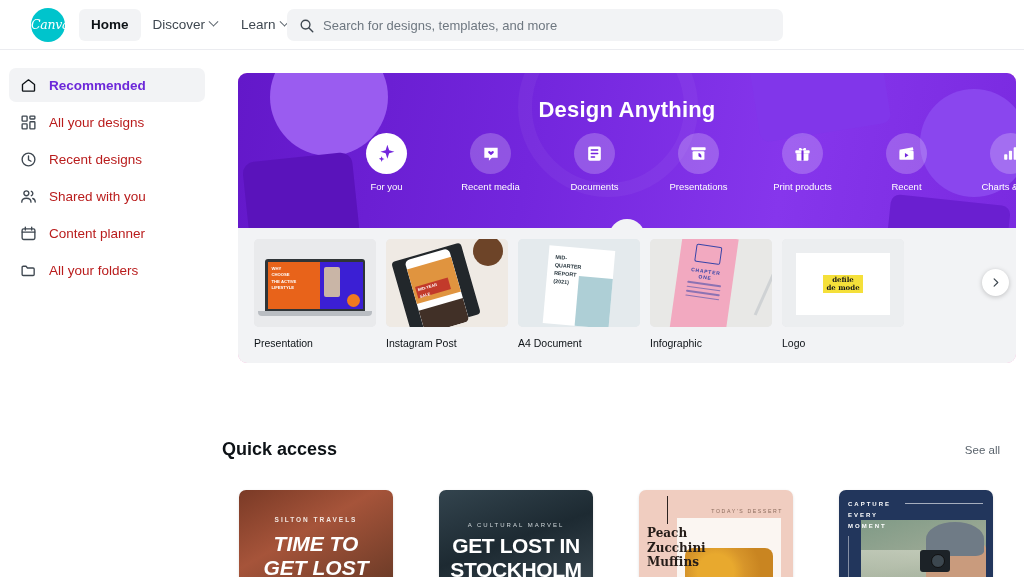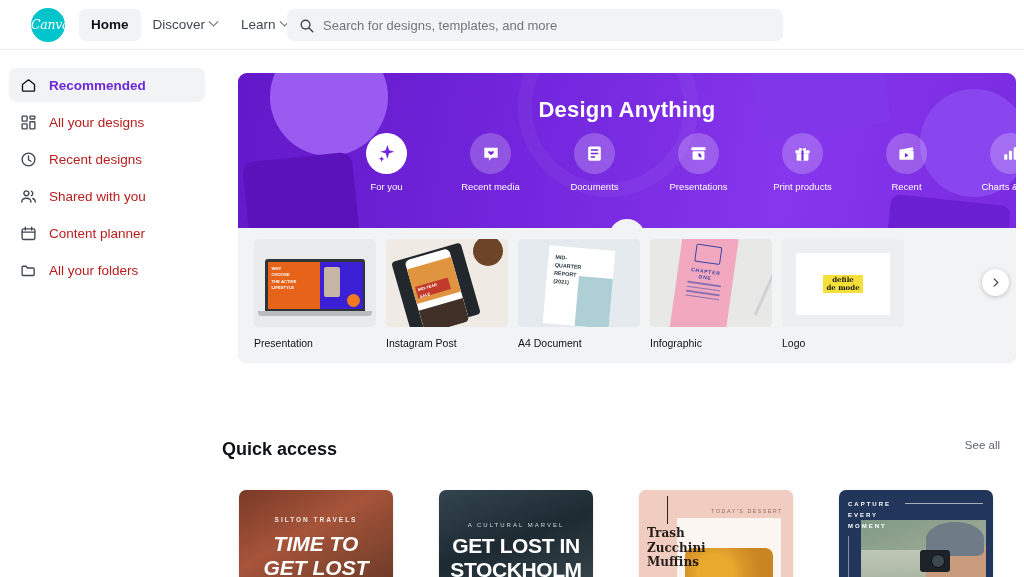--- a/index.html
+++ b/index.html
@@ -290,21 +290,21 @@
   .lo-bg { position: absolute; inset: 0; background: #eceef0; }
   .lo-card {
     position: absolute; left: 14px; top: 14px; width: 94px; height: 62px;
     background: #fff; display: flex; align-items: center; justify-content: center;
   }
   .lo-hl { background: #f5e03a; padding: 1px 3px; font-family: "DejaVu Serif", serif; font-weight: bold; font-size: 7px; color: #1a1a1a; line-height: 1.2; text-align: center; }
 
   
   .qa-head {
     position: absolute; left: 8px; top: 389px;
-    width: 778px; display: flex; align-items: flex-start; justify-content: space-between;
+    width: 778px; display: flex; align-items: center; justify-content: space-between;
   }
   .qa-title { font-size: 18px; font-weight: bold; color: #0d1216; }
   .qa-seeall { font-size: 11.5px; color: #5a636c; cursor: pointer; margin-left: 36px; }
   .qa-grid {
     position: absolute; left: 25px; top: 440px;
     display: flex; gap: 46px;
   }
   .qa-card {
     width: 154px; height: 137px; border-radius: 7px;
     overflow: hidden; position: relative; cursor: pointer;
@@ -651,21 +651,21 @@
 
     </div>
 
     <div class="qa-card q3">
       <div class="q3-bar"></div>
       <div class="q3-sub">TODAY'S DESSERT</div>
       <div class="q3-img"></div>
 
       <div class="q3-muf"></div>
       <div class="q3-t">
-        <div>Trash</div>
+        <div>Peach</div>
         <div>Zucchini</div>
         <div>Muffins</div>
       </div>
 
     </div>
 
     <div class="qa-card q4">
       <div class="q4-sub">
         <div>CAPTURE</div>
         <div>EVERY</div>

